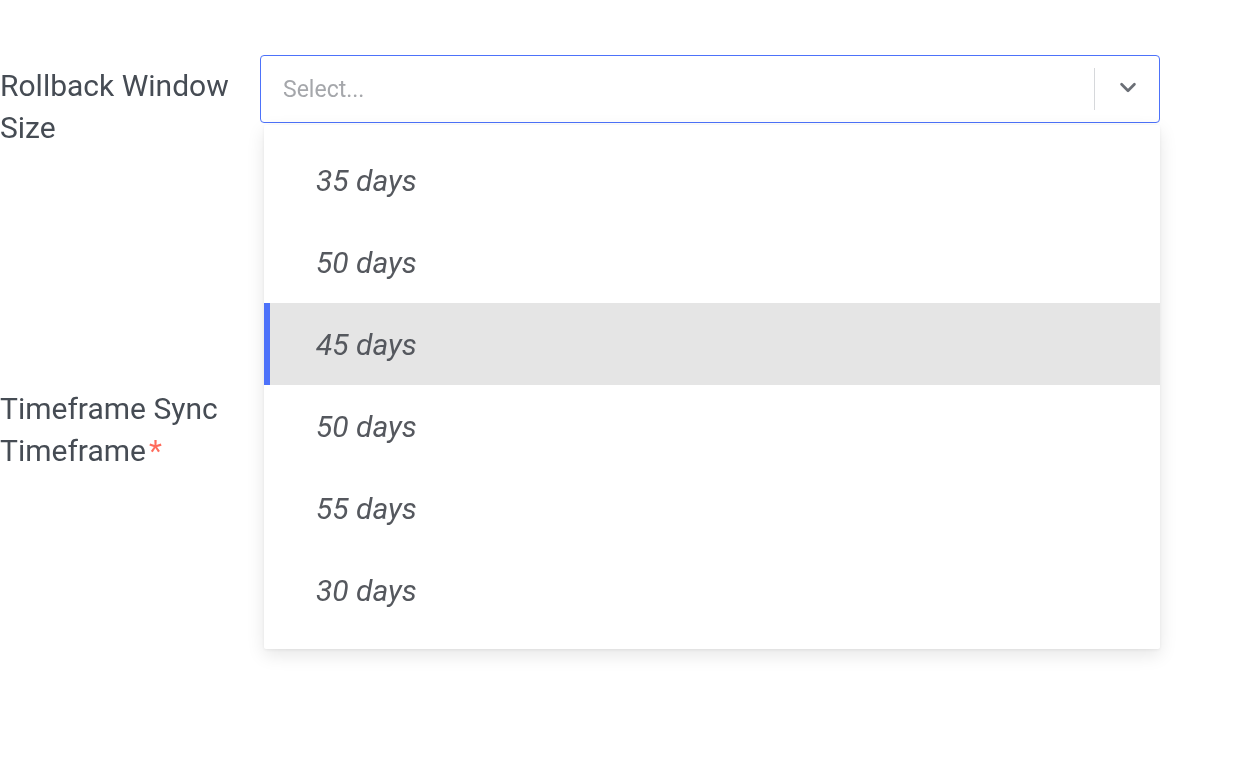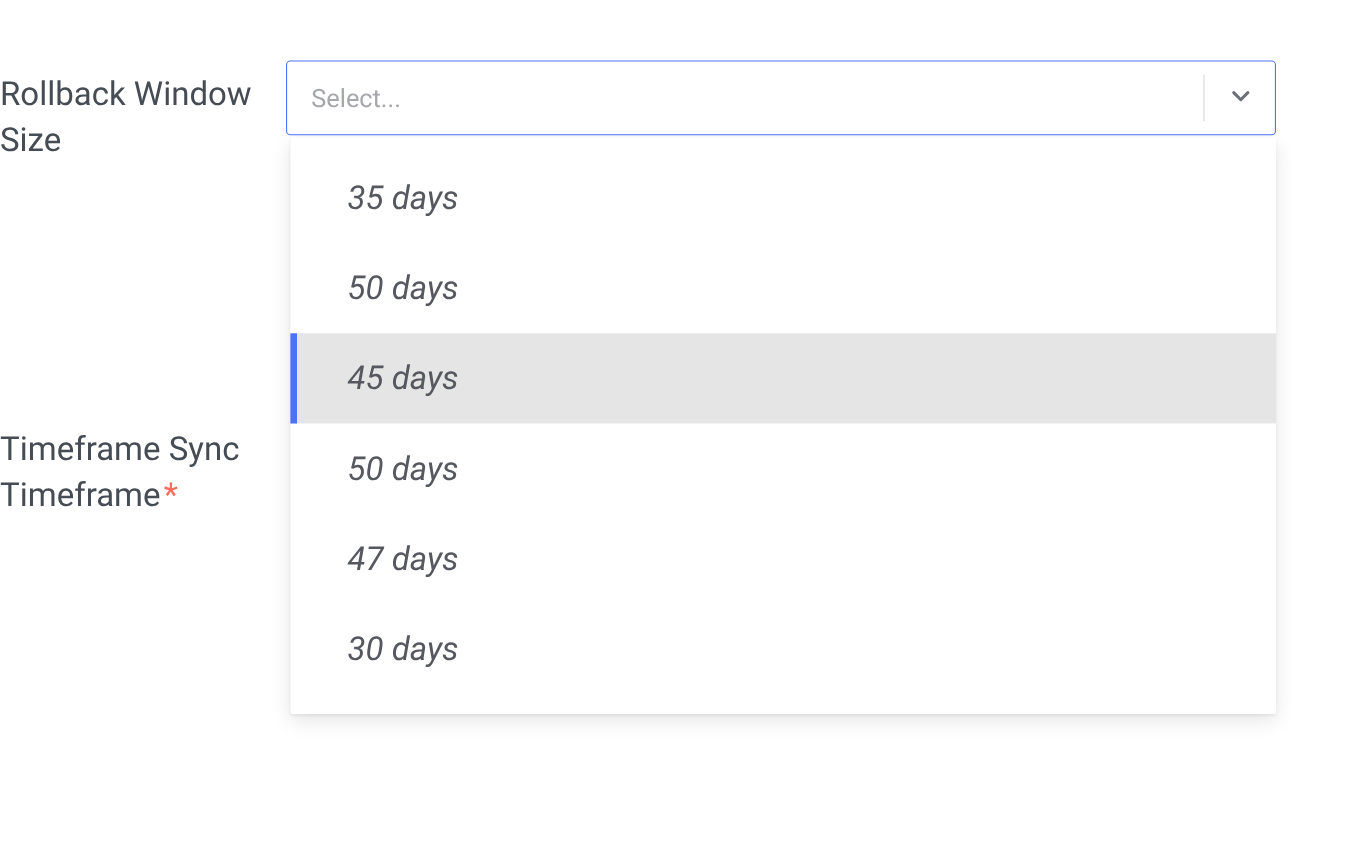--- a/index.html
+++ b/index.html
@@ -138,21 +138,21 @@
       <div class="dropdown-option">
         <span>50 days</span>
       </div>
       <div class="dropdown-option highlighted">
         <span>45 days</span>
       </div>
       <div class="dropdown-option">
         <span>50 days</span>
       </div>
       <div class="dropdown-option">
-        <span>47 days</span>
+        <span>55 days</span>
       </div>
       <div class="dropdown-option">
         <span>30 days</span>
       </div>
     </div>
   </div>
 </div>
 
 <div class="form-row row-historical">
   <div class="label-col">

